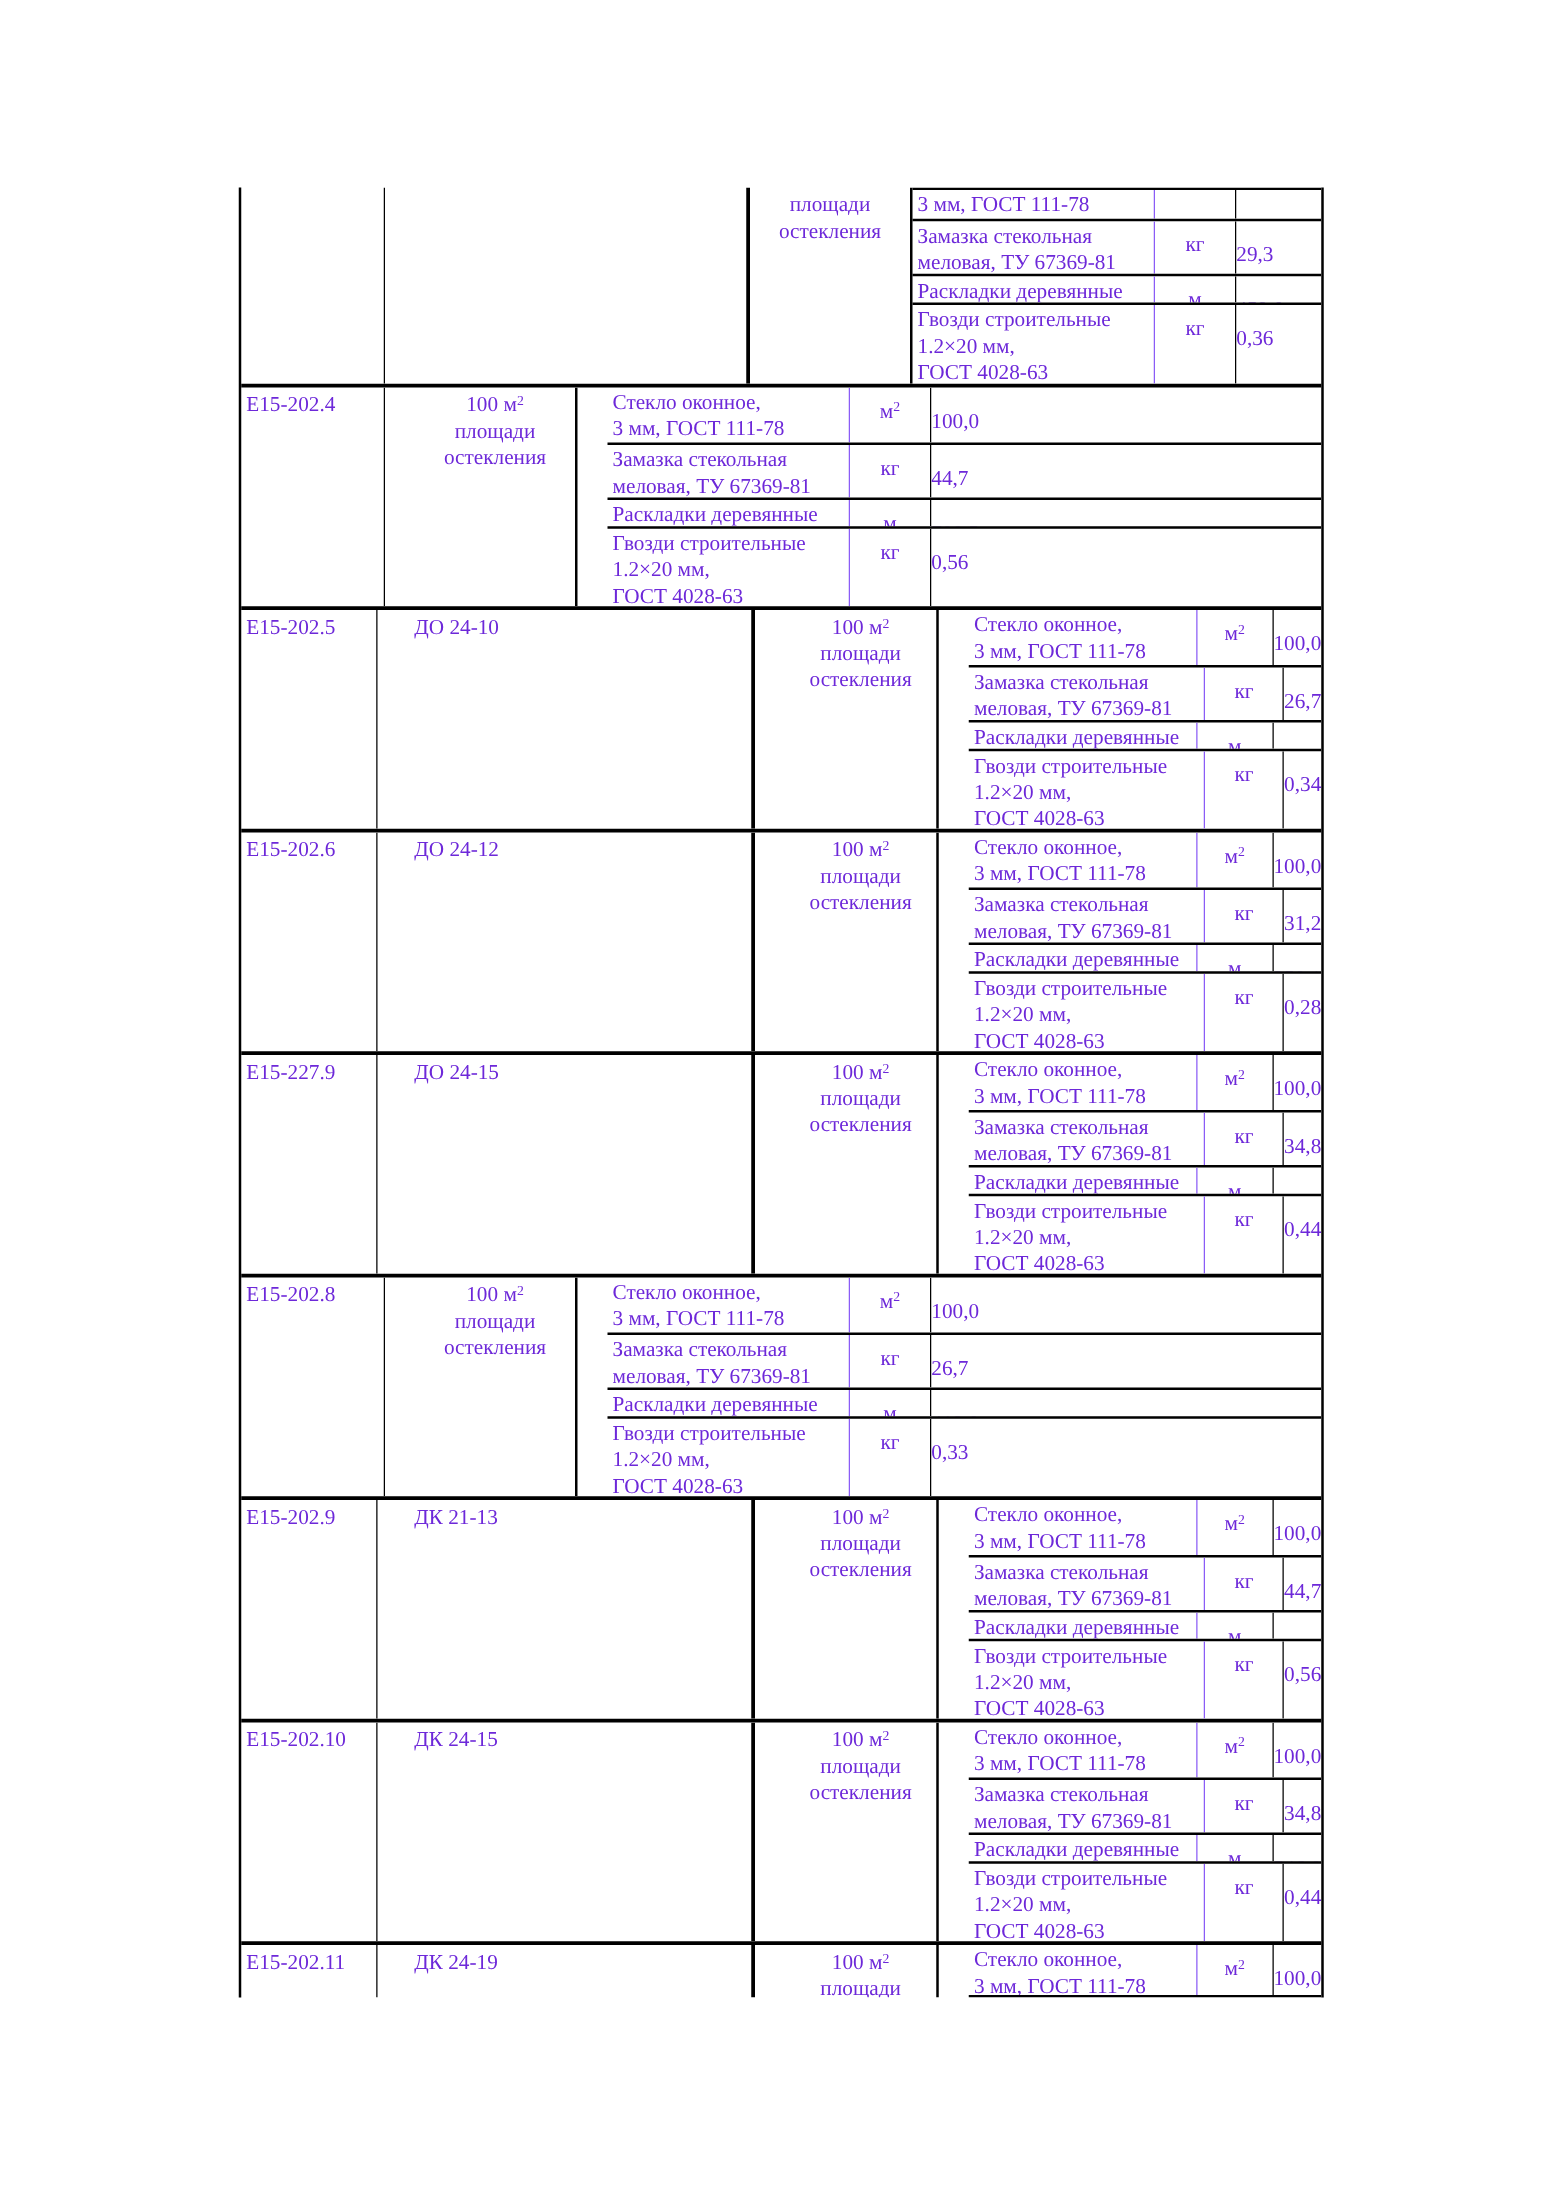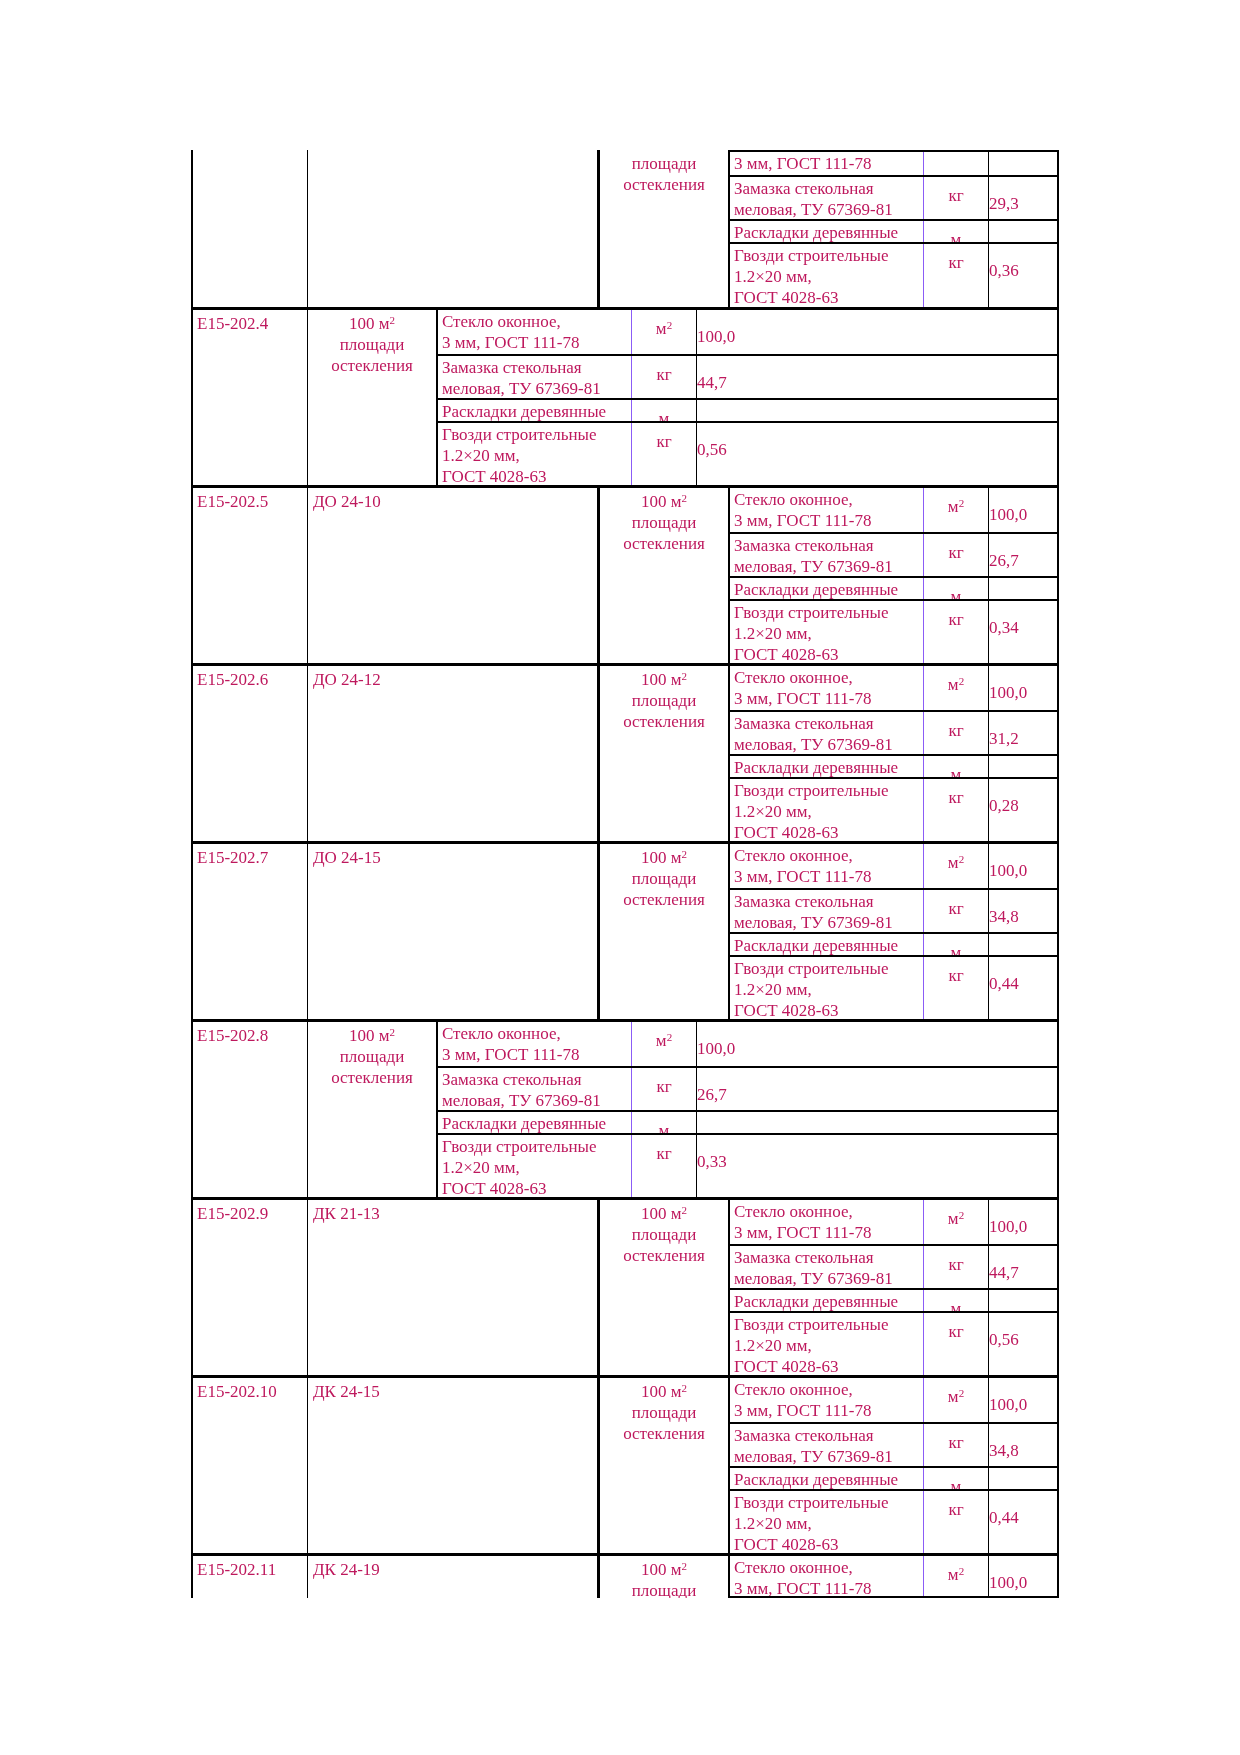--- a/index.html
+++ b/index.html
@@ -5,39 +5,39 @@
   html, body { margin: 0; padding: 0; background: #e8e8e8; }
   .page {
     position: relative;
     width: 1240px;
     height: 1755px;
     margin: 0 auto;
     background: #ffffff;
     font-family: "Liberation Serif", "DejaVu Serif", serif;
     font-size: 17px;
     line-height: 21px;
-    color: #be185d;
+    color: #6d28d9;
     overflow: hidden;
   }
   .norm-table {
     position: absolute;
     left: 191px;
     top: 150px;
     width: 868px;
     box-sizing: border-box;
     border-left: 2px solid #000;
     border-right: 2px solid #000;
   }
   .norm-table, .norm-table * { box-sizing: border-box; }
 
   .row { display: flex; overflow: hidden; }
   .row.full { height: 178px; }
   .row.partial_top { height: 157px; }
   .row.partial_bottom { height: 45px; }
-  .row + .row { border-top: 3px solid #000; }
+  .row + .row { border-top: 3px solid #000; gap: 24px; }
 
   .cell { overflow: hidden; }
   .cell.code  { width: 115px; border-right: 1px solid #000; padding: 3px 2px 0 4px; }
   .cell.name  { width: 292px; border-right: 3px solid #000; padding: 3px 2px 0 5px; }
   .cell.unit  { width: 130px; border-right: 2px solid #000; padding-top: 3px; text-align: center; }
 
   .mat-block { flex: 1 1 auto; display: flex; flex-direction: column; min-width: 0; }
   .partial_top .mat-block { border-top: 2px solid #000; }
   .partial_bottom .mat-block { border-bottom: 2px solid #000; }
 
@@ -223,21 +223,21 @@
               <div class="tline">Гвозди строительные</div>
               <div class="tline">1.2×20 мм,</div>
               <div class="tline">ГОСТ 4028-63</div>
             </div>
     <div class="m-measure">кг</div>
     <div class="m-val">0,28</div>
   </div>
         </div>
   </div>
       <div class="row full">
-    <div class="cell code">Е15-202.7</div>
+    <div class="cell code">Е15-227.9</div>
     <div class="cell name">ДО 24-15</div>
     <div class="cell unit">
           <div class="tline">100 м<sup>2</sup></div>
           <div class="tline">площади</div>
           <div class="tline">остекления</div>
         </div>
     <div class="mat-block">
           <div class="mat-row lines2">
     <div class="m-name">
               <div class="tline">Стекло оконное,</div>

